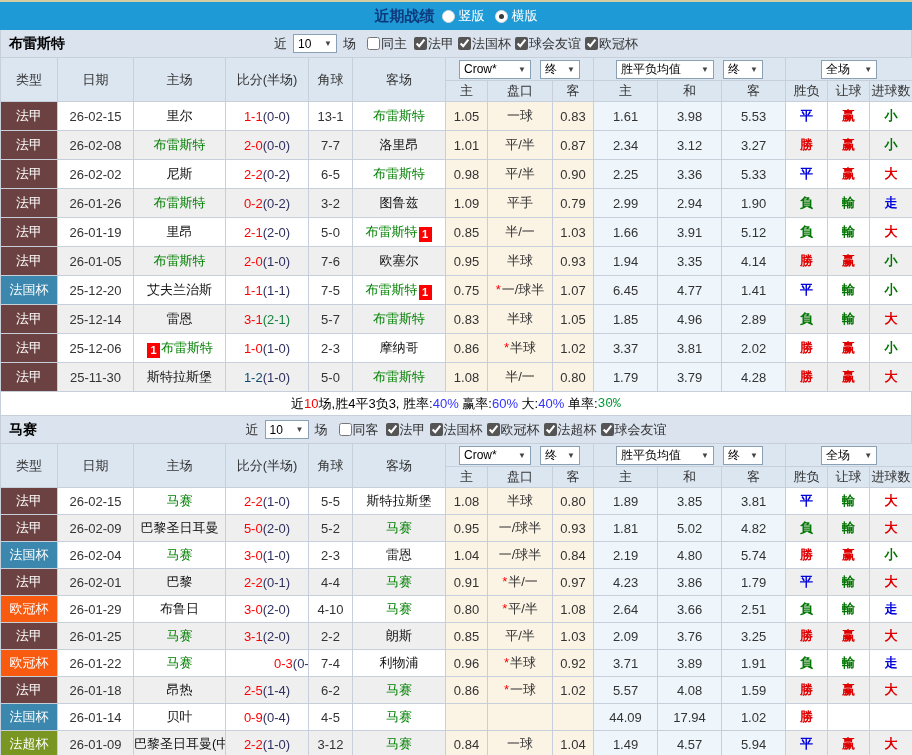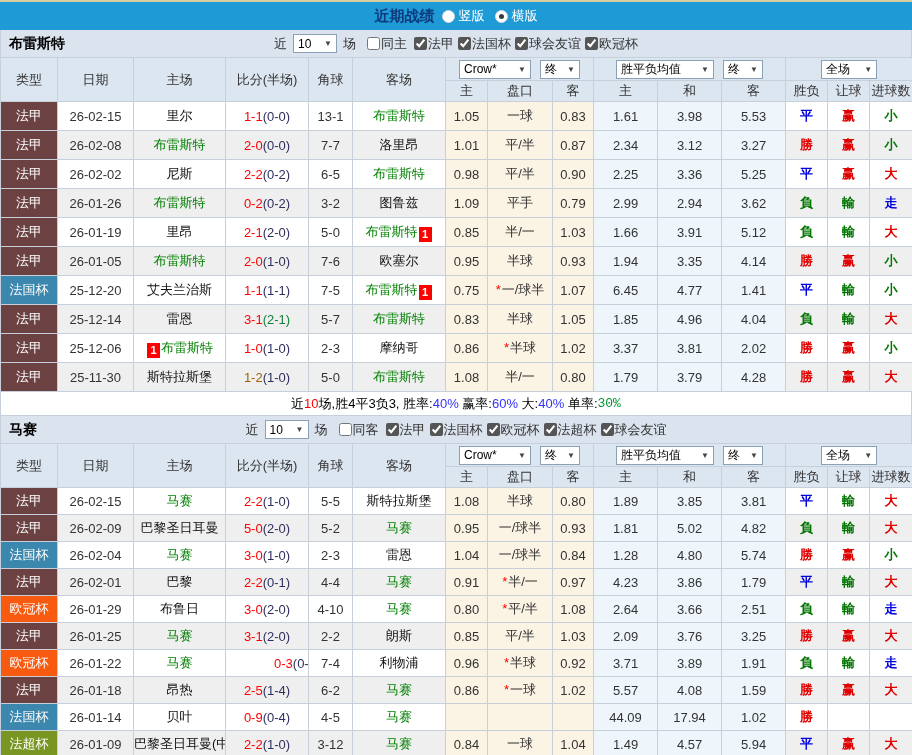--- a/index.html
+++ b/index.html
@@ -215,38 +215,38 @@
             <td class="date">26-02-02</td>
             <td class="team"><span>尼斯</span></td>
             <td class="score"><span style="color: rgb(255, 0, 0);">2-2</span><span style="color: rgb(47, 47, 95);">(0-2)</span></td>
             <td class="corner">6-5</td>
             <td class="team"><span style="color: rgb(0, 128, 0);">布雷斯特</span></td>
             <td class="crow">0.98</td>
             <td class="crow">平/半</td>
             <td class="crow">0.90</td>
             <td class="mean">2.25</td>
             <td class="mean">3.36</td>
-            <td class="mean">5.25</td>
+            <td class="mean">5.33</td>
             <td class="res" style="color: rgb(0, 0, 221);">平</td>
             <td class="res" style="color: rgb(224, 0, 0);">赢</td>
             <td class="res" style="color: rgb(224, 0, 0);">大</td>
           </tr>
           <tr class="even">
             <td class="league" style="background: rgb(107, 65, 66);">法甲</td>
             <td class="date">26-01-26</td>
             <td class="team"><span style="color: rgb(0, 128, 0);">布雷斯特</span></td>
             <td class="score"><span style="color: rgb(255, 0, 0);">0-2</span><span style="color: rgb(47, 47, 95);">(0-2)</span></td>
             <td class="corner">3-2</td>
             <td class="team"><span>图鲁兹</span></td>
             <td class="crow">1.09</td>
             <td class="crow">平手</td>
             <td class="crow">0.79</td>
             <td class="mean">2.99</td>
             <td class="mean">2.94</td>
-            <td class="mean">3.62</td>
+            <td class="mean">1.90</td>
             <td class="res" style="color: rgb(0, 117, 0);">負</td>
             <td class="res" style="color: rgb(0, 117, 0);">輸</td>
             <td class="res" style="color: rgb(0, 0, 221);">走</td>
           </tr>
           <tr class="odd">
             <td class="league" style="background: rgb(107, 65, 66);">法甲</td>
             <td class="date">26-01-19</td>
             <td class="team"><span>里昂</span></td>
             <td class="score"><span style="color: rgb(255, 0, 0);">2-1</span><span style="color: rgb(47, 47, 95);">(2-0)</span></td>
             <td class="corner">5-0</td>
@@ -300,21 +300,21 @@
             <td class="date">25-12-14</td>
             <td class="team"><span>雷恩</span></td>
             <td class="score"><span style="color: rgb(255, 0, 0);">3-1</span><span style="color: #15803d;">(2-1)</span></td>
             <td class="corner">5-7</td>
             <td class="team"><span style="color: rgb(0, 128, 0);">布雷斯特</span></td>
             <td class="crow">0.83</td>
             <td class="crow">半球</td>
             <td class="crow">1.05</td>
             <td class="mean">1.85</td>
             <td class="mean">4.96</td>
-            <td class="mean">4.04</td>
+            <td class="mean">2.89</td>
             <td class="res" style="color: rgb(0, 117, 0);">負</td>
             <td class="res" style="color: rgb(0, 117, 0);">輸</td>
             <td class="res" style="color: rgb(224, 0, 0);">大</td>
           </tr>
           <tr class="odd">
             <td class="league" style="background: rgb(107, 65, 66);">法甲</td>
             <td class="date">25-12-06</td>
             <td class="team"><span class="badge">1</span><span style="color: rgb(0, 128, 0);">布雷斯特</span></td>
             <td class="score"><span style="color: rgb(255, 0, 0);">1-0</span><span style="color: rgb(47, 47, 95);">(1-0)</span></td>
             <td class="corner">2-3</td>
@@ -326,21 +326,21 @@
             <td class="mean">3.81</td>
             <td class="mean">2.02</td>
             <td class="res" style="color: rgb(224, 0, 0);">勝</td>
             <td class="res" style="color: rgb(224, 0, 0);">赢</td>
             <td class="res" style="color: rgb(0, 117, 0);">小</td>
           </tr>
           <tr class="even">
             <td class="league" style="background: rgb(107, 65, 66);">法甲</td>
             <td class="date">25-11-30</td>
             <td class="team"><span>斯特拉斯堡</span></td>
-            <td class="score"><span style="color: #a16207;">1-2</span><span style="color: rgb(47, 47, 95);">(1-0)</span></td>
+            <td class="score"><span style="color: #0c4a6e;">1-2</span><span style="color: rgb(47, 47, 95);">(1-0)</span></td>
             <td class="corner">5-0</td>
             <td class="team"><span style="color: rgb(0, 128, 0);">布雷斯特</span></td>
             <td class="crow">1.08</td>
             <td class="crow">半/一</td>
             <td class="crow">0.80</td>
             <td class="mean">1.79</td>
             <td class="mean">3.79</td>
             <td class="mean">4.28</td>
             <td class="res" style="color: rgb(224, 0, 0);">勝</td>
             <td class="res" style="color: rgb(224, 0, 0);">赢</td>
@@ -509,21 +509,21 @@
           <tr class="odd">
             <td class="league" style="background: rgb(59, 135, 173);">法国杯</td>
             <td class="date">26-02-04</td>
             <td class="team"><span style="color: rgb(0, 128, 0);">马赛</span></td>
             <td class="score"><span style="color: rgb(255, 0, 0);">3-0</span><span style="color: rgb(47, 47, 95);">(1-0)</span></td>
             <td class="corner">2-3</td>
             <td class="team"><span>雷恩</span></td>
             <td class="crow">1.04</td>
             <td class="crow">一/球半</td>
             <td class="crow">0.84</td>
-            <td class="mean">1.28</td>
+            <td class="mean">2.19</td>
             <td class="mean">4.80</td>
             <td class="mean">5.74</td>
             <td class="res" style="color: rgb(224, 0, 0);">勝</td>
             <td class="res" style="color: rgb(224, 0, 0);">赢</td>
             <td class="res" style="color: rgb(0, 117, 0);">小</td>
           </tr>
           <tr class="even">
             <td class="league" style="background: rgb(107, 65, 66);">法甲</td>
             <td class="date">26-02-01</td>
             <td class="team"><span>巴黎</span></td>

